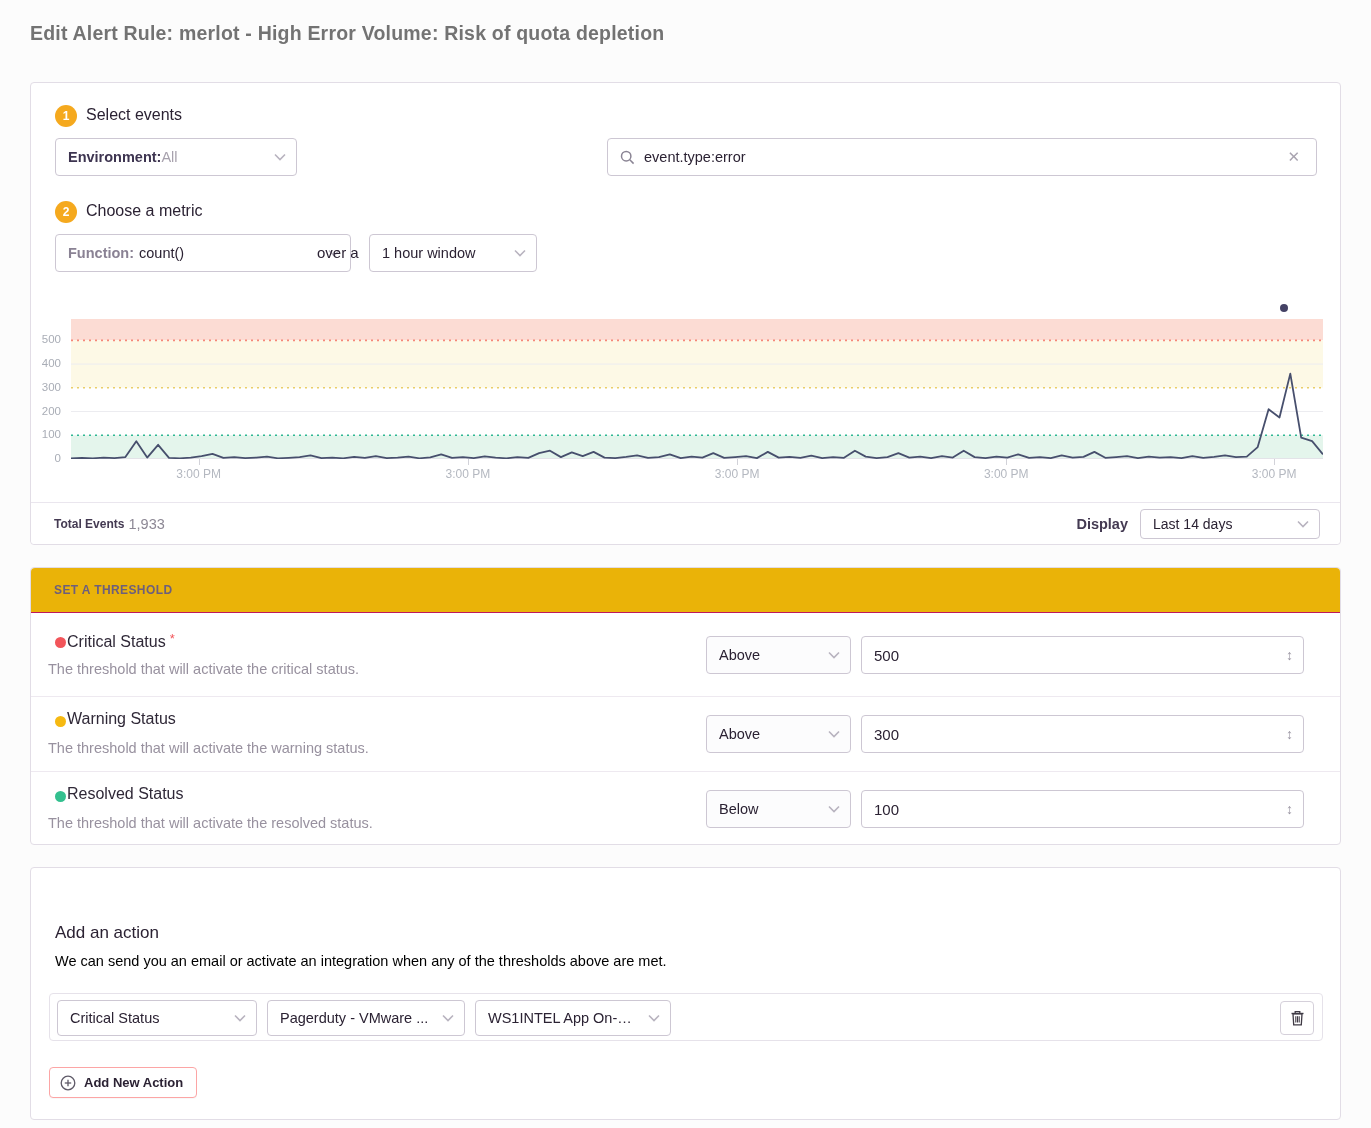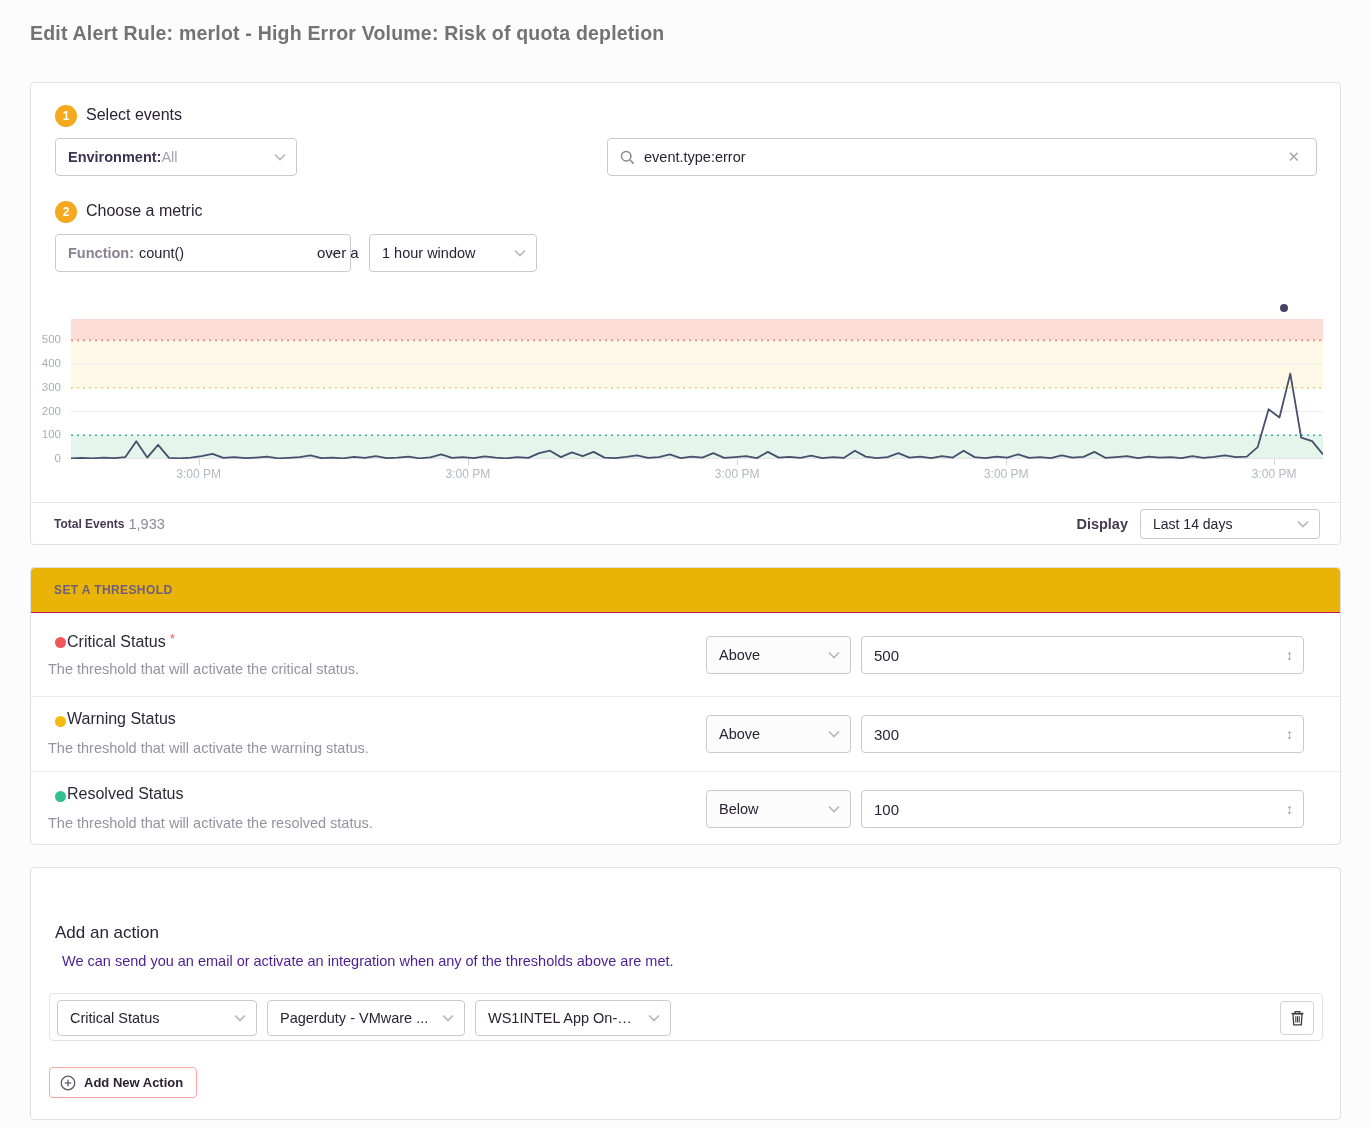--- a/index.html
+++ b/index.html
@@ -62,21 +62,21 @@
   .th-desc { position:absolute; left:17px; font-size:14.5px; color:#98919f; }
   .th-select { left:675px; width:145px; background:#fcfcfd; }
   .num-input { position:absolute; left:830px; width:443px; height:38px; border:1px solid #cdc7d3; border-radius:4px;
     background:#fff; display:flex; align-items:center; padding:0 10px 0 12px; }
   .num-input input { border:none; outline:none; flex:1 1 auto; font-size:15px; color:#2b2233;
     font-family:"Liberation Sans", sans-serif; background:transparent; }
   .stepper { color:#9b96a3; font-size:14px; cursor:pointer; }
 
   
   .add-action-heading { position:absolute; left:24px; top:55px; font-size:17px; font-weight:500; color:#2b2233; }
-  .add-action-desc { position:absolute; left:31px; top:85px; font-size:14.5px; color:#4c1d95; }
+  .add-action-desc { position:absolute; left:24px; top:85px; font-size:14.5px; color:#000000; }
   .action-box { position:absolute; left:18px; top:125px; width:1274px; height:48px; border:1px solid #e6e2ea; border-radius:4px; }
   .action-box .select { top:6px; height:36px; }
   .trash-btn { position:absolute; right:8px; top:7px; width:34px; height:34px; border:1px solid #d5d0da; border-radius:4px;
     background:#fff; display:flex; align-items:center; justify-content:center; cursor:pointer; }
   .add-new-btn { position:absolute; left:18px; top:199px; height:31px; border:1px solid #fca5a5; border-radius:4px;
     background:#fff; display:inline-flex; align-items:center; padding:0 13px 0 10px; cursor:pointer;
     font-size:13px; font-weight:700; color:#2b2233; gap:8px; box-shadow:0 1px 1px rgba(40,30,60,.03); }
 </style>
 </head>
 <body>

